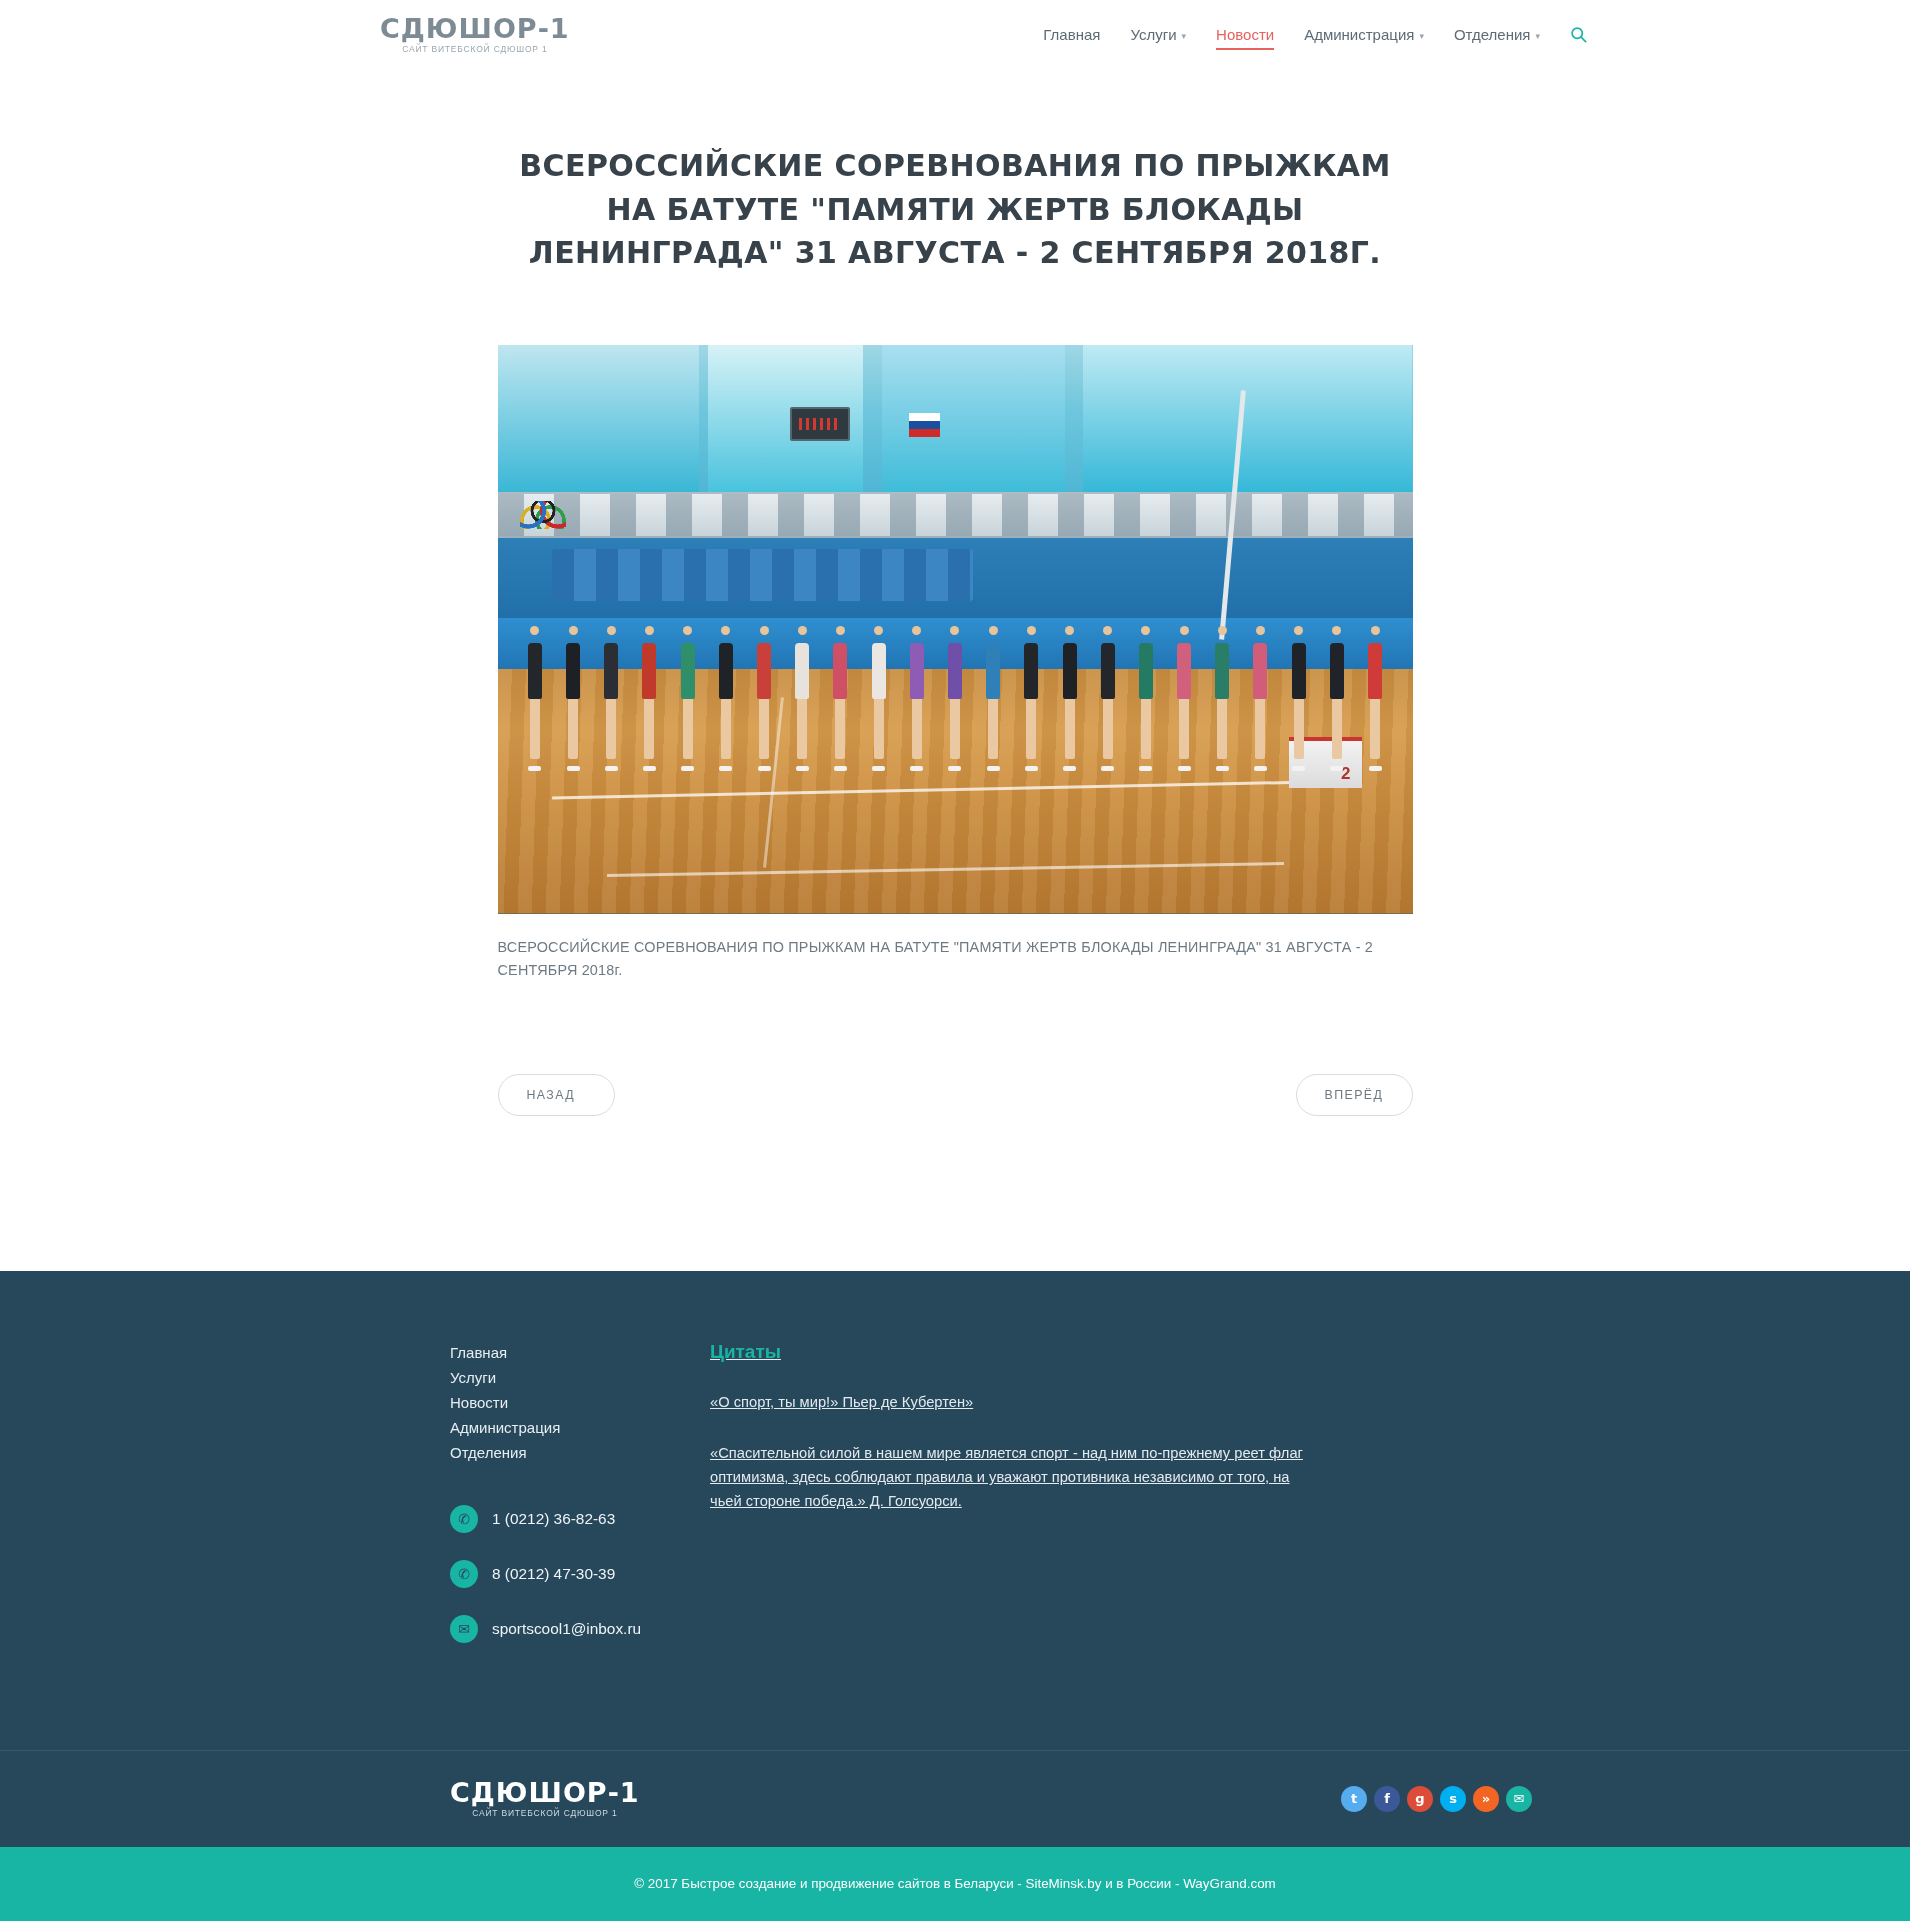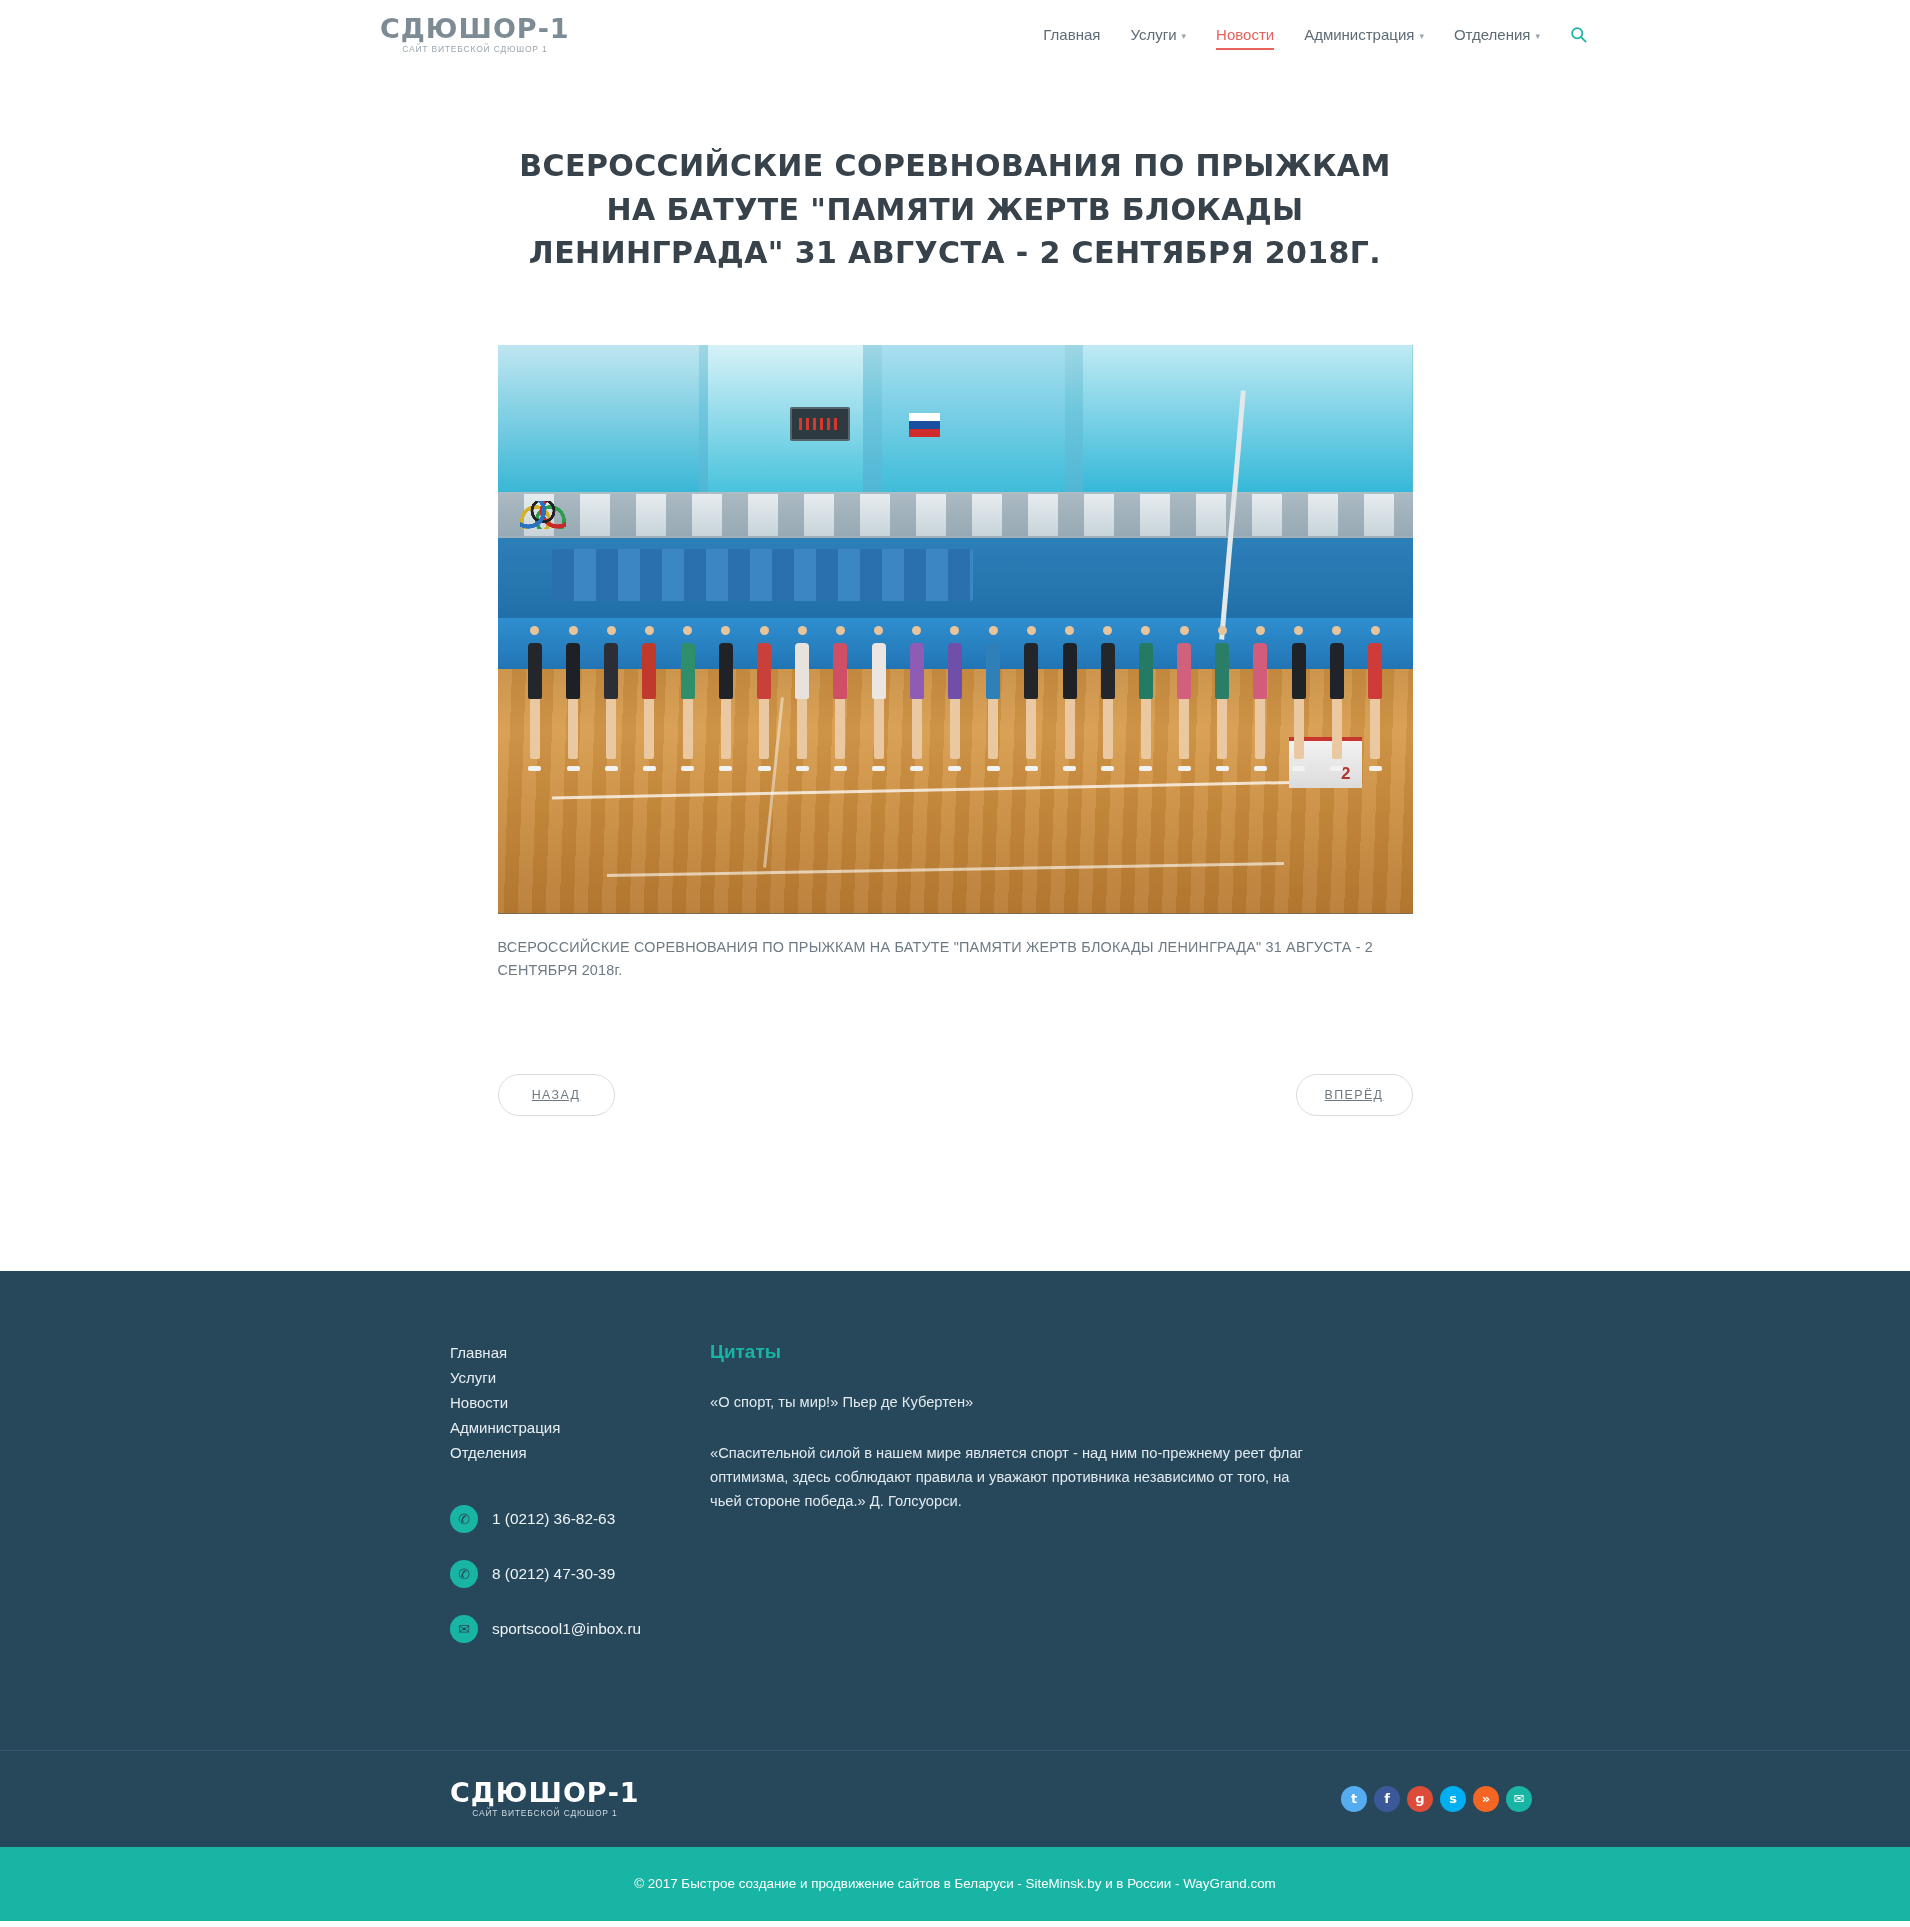--- a/index.html
+++ b/index.html
@@ -202,22 +202,21 @@
     border: 1px solid #d8dde0;
     background: #fff;
     border-radius: 24px;
     padding: 13px 28px;
     font-size: 12.4px;
     letter-spacing: 1.4px;
     color: #6d7a83;
     text-transform: uppercase;
     cursor: pointer;
     min-width: 117px;
-    text-align: center;
-    text-decoration: underline;
+    text-align: left;
   }
 
   
   .footer {
     margin-top: 155px;
     background: #27475b;
     color: #e6edf1;
     padding: 70px 0 0 0;
   }
   .footer-inner {
@@ -243,21 +242,21 @@
     margin-bottom: 27px;
     font-size: 15.4px;
     color: #eef4f7;
   }
   .c-icon {
     width: 28px; height: 28px; border-radius: 50%;
     background: #19b5a4;
     display: flex; align-items: center; justify-content: center;
     color: #27475b; font-size: 14px; flex: none;
   }
-  .f-col-quotes { flex: 1; padding-left: 4px; }
+  .f-col-quotes { flex: 1; padding-left: 4px; text-decoration: underline; }
   .f-title {
     color: #19b5a4;
     font-size: 19px;
     font-weight: bold;
     margin-bottom: 20px;
   }
   .quote {
     font-size: 14.7px;
     line-height: 1.62;
     color: #e2eaef;

